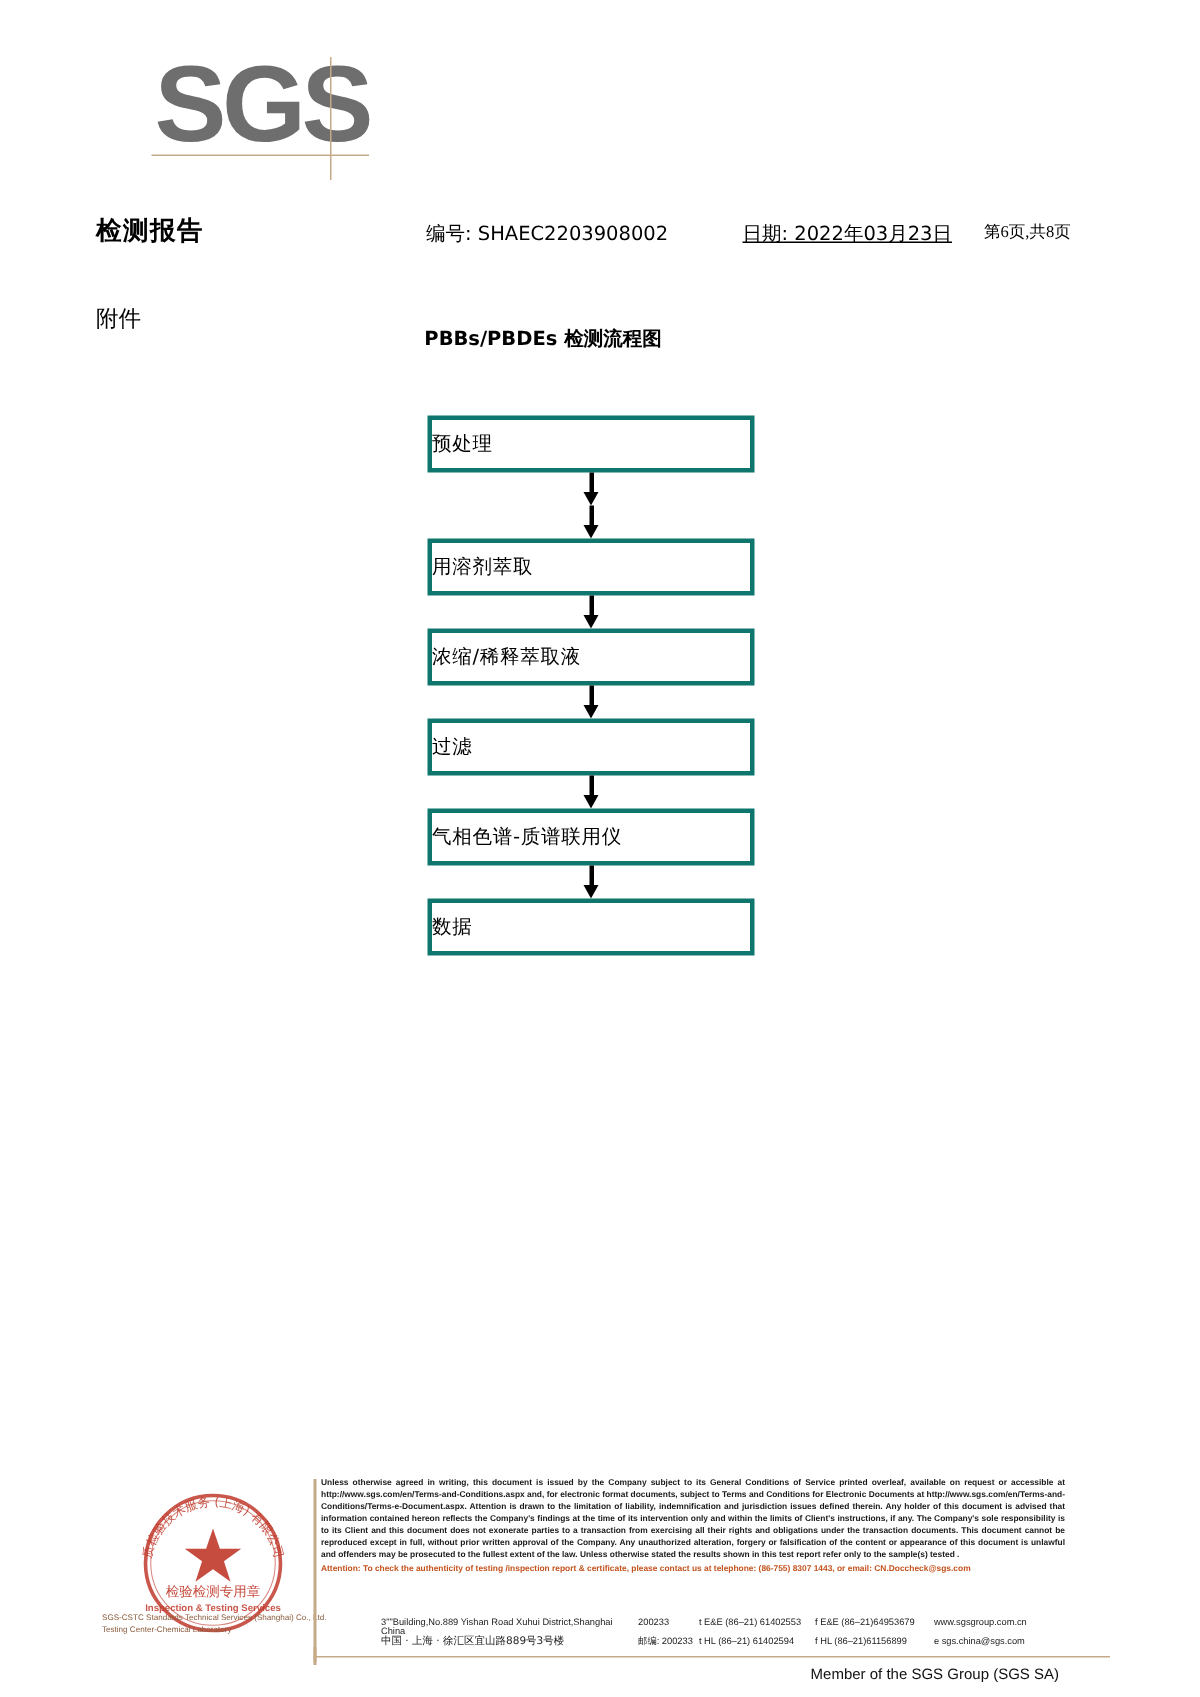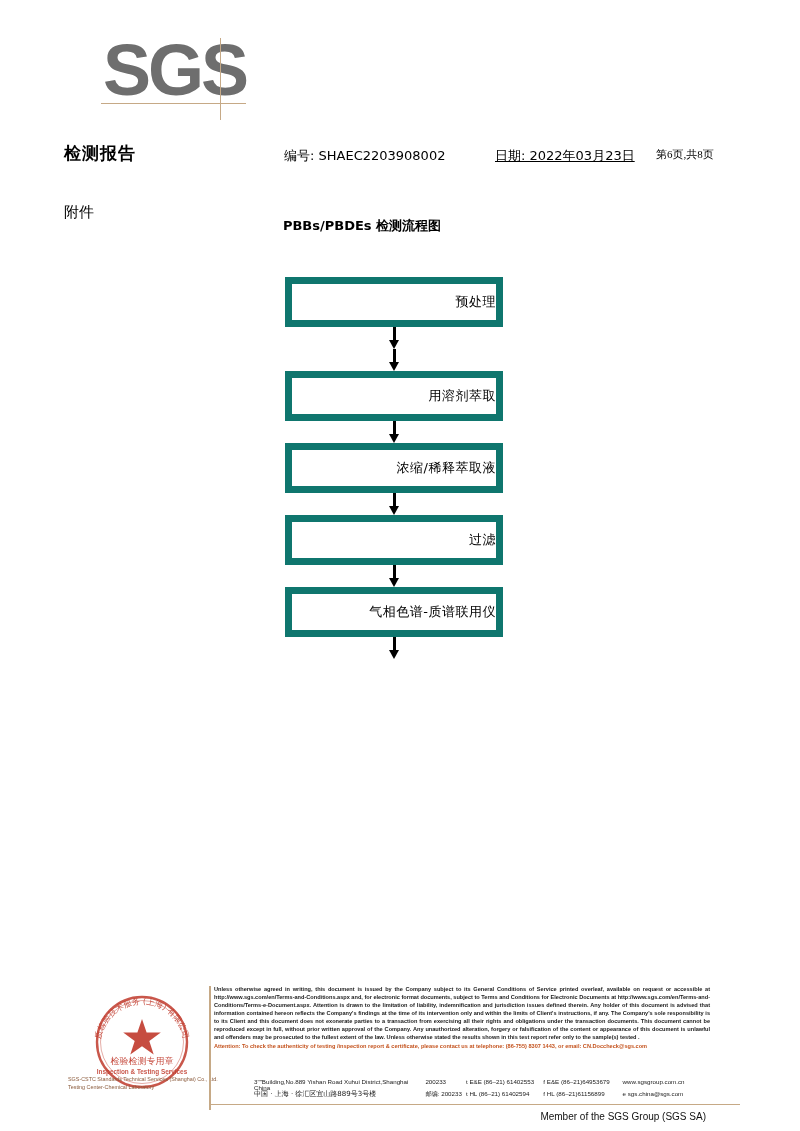--- a/index.html
+++ b/index.html
@@ -114,26 +114,26 @@
   }
   #flow {
     position: absolute;
     left: 285px;
     top: 277px;
     width: 218px;
   }
   .flow-node {
     position: relative;
     width: 218px;
-    height: 50px;
-    border: 7px solid #0f766e;
+    height: 38px;
+    border: 3px solid #0f766e;
     box-sizing: border-box;
     display: flex;
     align-items: center;
-    justify-content: flex-end;
+    justify-content: flex-start;
     background: #ffffff;
   }
   .flow-node .lbl {
     font-size: 13px;
     font-family: "DejaVu Sans", sans-serif;
     color: #000;
     letter-spacing: 0.5px;
   }
   .flow-arrow {
     position: relative;
@@ -318,20 +318,23 @@
     </div>
 
     <div class="flow-node">
       <span class="lbl">气相色谱-质谱联用仪</span>
     </div>
     <div class="flow-arrow">
       <div class="shaft"></div>
       <div class="head"></div>
     </div>
 
+    <div class="flow-node">
+      <span class="lbl">数据</span>
+    </div>
   </div>
 
   <div class="seal">
     <svg width="108" height="108" viewBox="0 0 108 108">
       <defs>
         <path id="arcTop" d="M 12,58 A 42,42 0 0 1 96,58" fill="none"></path>
         <path id="arcBot" d="M 18,58 A 36,36 0 0 0 90,58" fill="none"></path>
       </defs>
       <circle cx="54" cy="54" r="45" fill="none" stroke="#c0392b" stroke-width="2.4" opacity="0.85"></circle>
       <circle cx="54" cy="54" r="41.5" fill="none" stroke="#c0392b" stroke-width="0.7" opacity="0.6"></circle>

